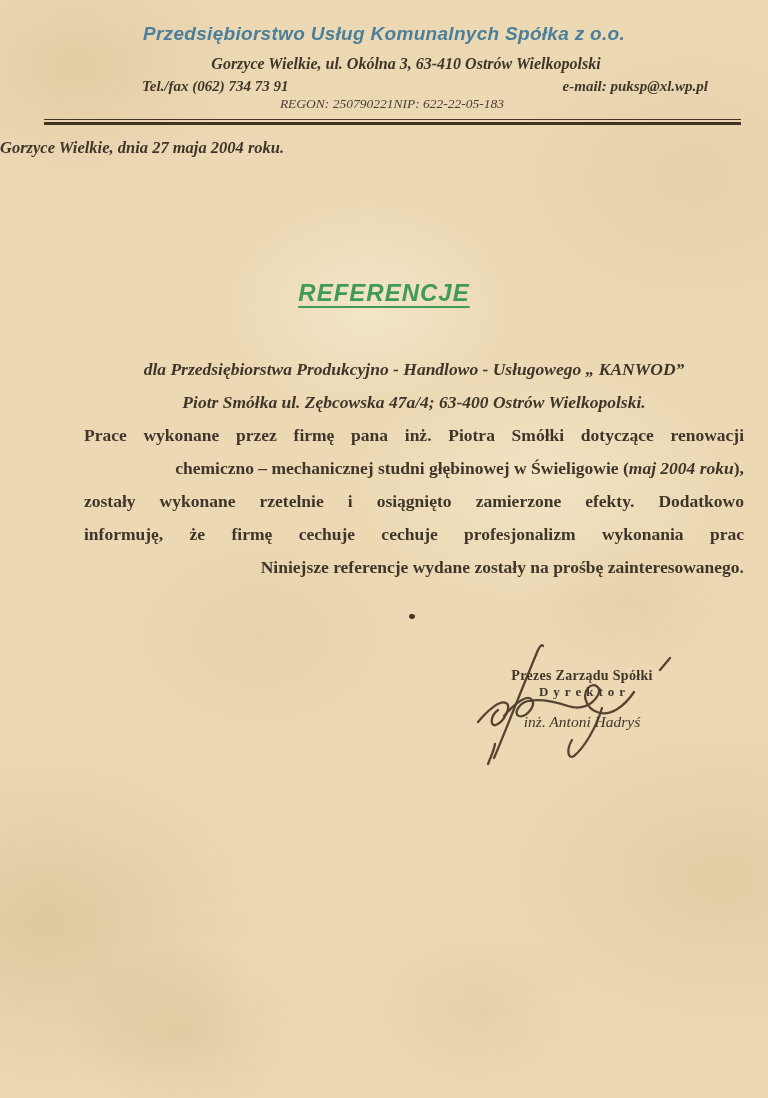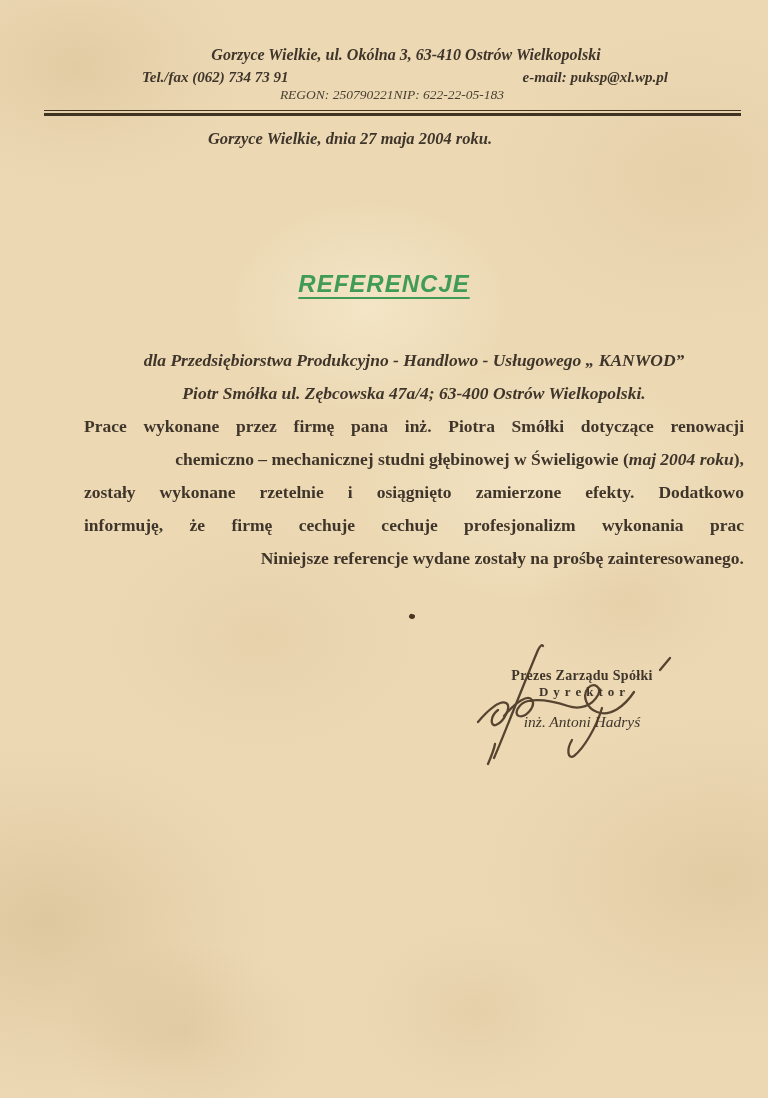--- a/index.html
+++ b/index.html
@@ -31,30 +31,30 @@
     text-align: center;
     font-family: "Liberation Sans", sans-serif;
     font-style: italic;
     font-weight: 700;
     font-size: 19px;
     line-height: 22px;
     letter-spacing: 0.3px;
     color: #4a7f9c;
   }
   .address {
-    margin-top: 22px;
+    margin-top: 9px;
     text-align: center;
     font-style: italic;
     font-weight: 700;
     font-size: 16px;
     line-height: 19px;
     padding-left: 44px;
   }
   .contact-row {
-    margin: 4px 100px 0 142px;
+    margin: 4px 60px 0 142px;
     display: flex;
     justify-content: space-between;
     font-style: italic;
     font-weight: 700;
     font-size: 15px;
     line-height: 18px;
     gap: 45px;
   }
   .id-row {
     margin: 1px 162px 0 178px;
@@ -69,21 +69,21 @@
   .rule {
     margin: 7px 27px 0 44px;
     height: 2px;
     border-top: 1px solid #433622;
     border-top: 1px solid #433622;
     border-bottom: 3px solid #3f3322;
   }
   
   .date-line {
     margin: 13px 68px 0 0;
-    text-align: center;
+    text-align: left;
     font-style: italic;
     font-weight: 600;
     font-size: 16.5px;
   }
   
   .title {
     margin: 121px 0 0 0;
     text-align: center;
     font-family: "Liberation Sans", sans-serif;
     font-style: italic;
@@ -146,20 +146,21 @@
     left: -18px; top: -28px;
     pointer-events: none;
   }
 </style>
 </head>
 <body>
 
 <div class="paper">
 
   <header class="letterhead">
+    <div class="company">Przedsiębiorstwo Usług Komunalnych Spółka z o.o.</div>
     <div class="address">Gorzyce Wielkie, ul. Okólna 3, 63-410 Ostrów Wielkopolski</div>
     <div class="contact-row">
       <span>Tel./fax (062) 734 73 91</span>
       <span>e-mail: puksp@xl.wp.pl</span>
     </div>
     <div class="id-row">
       <span>REGON: 250790221</span>
       <span>NIP: 622-22-05-183</span>
     </div>
     <div class="rule"></div>

